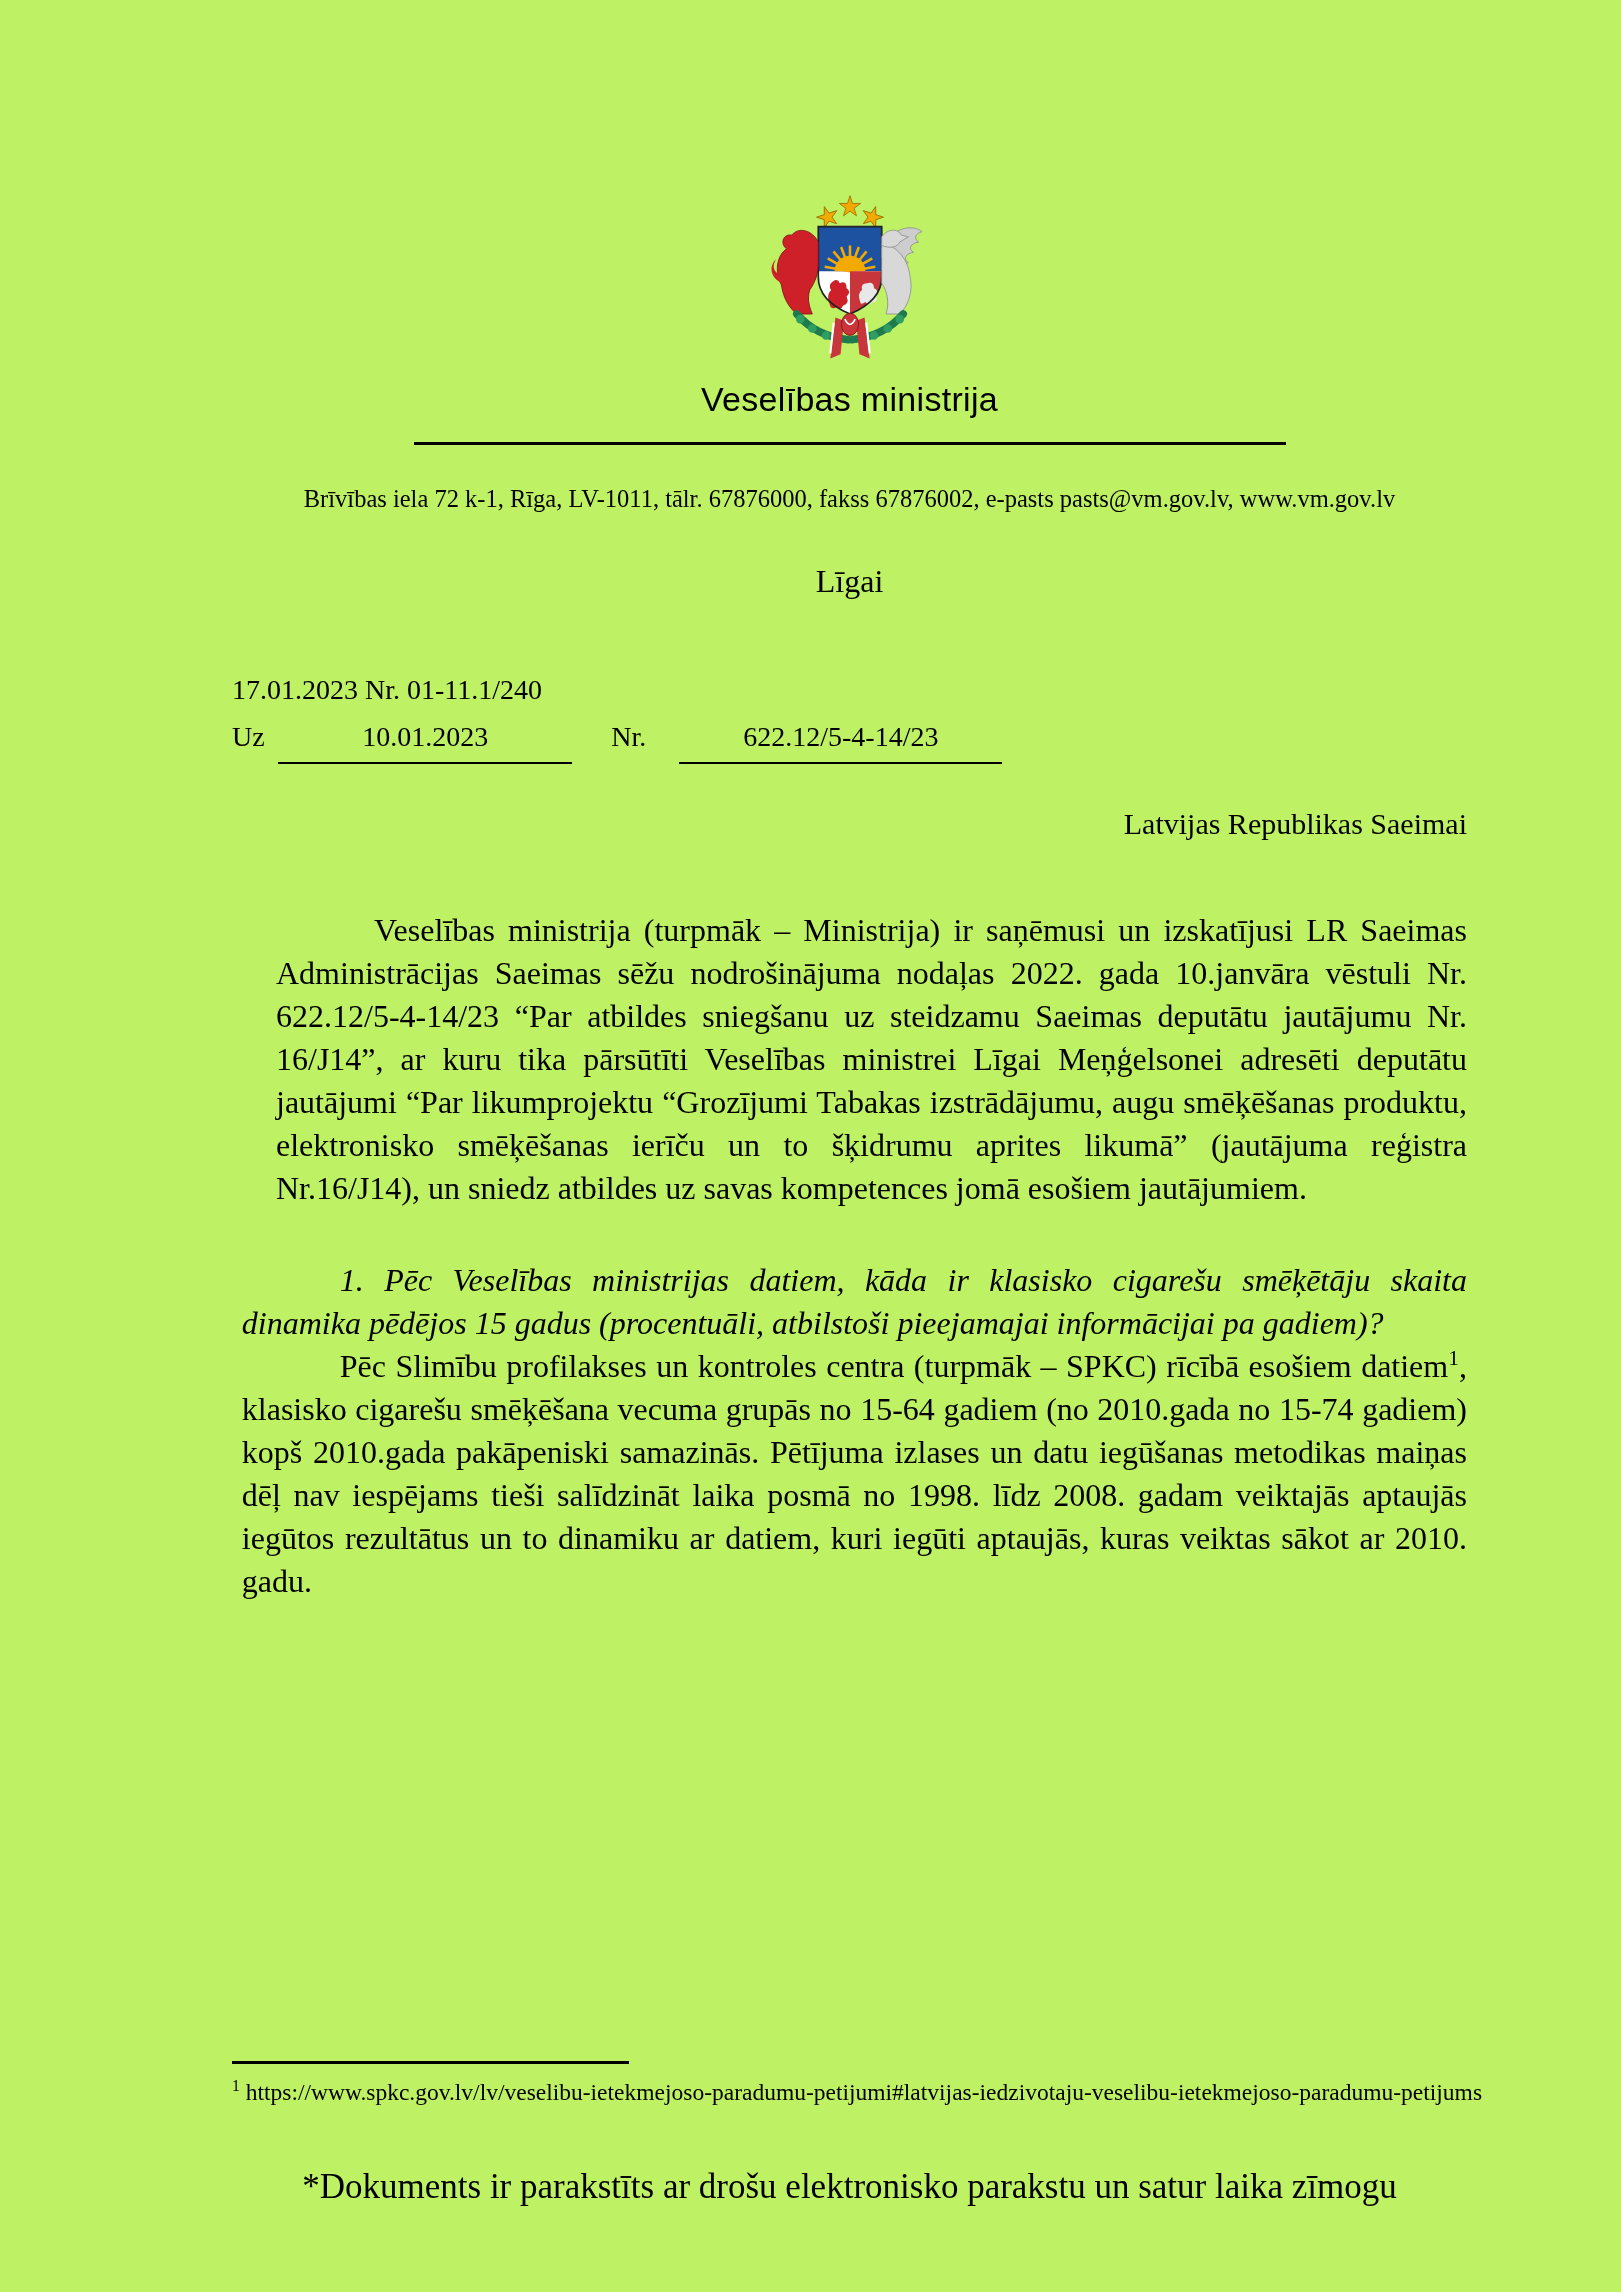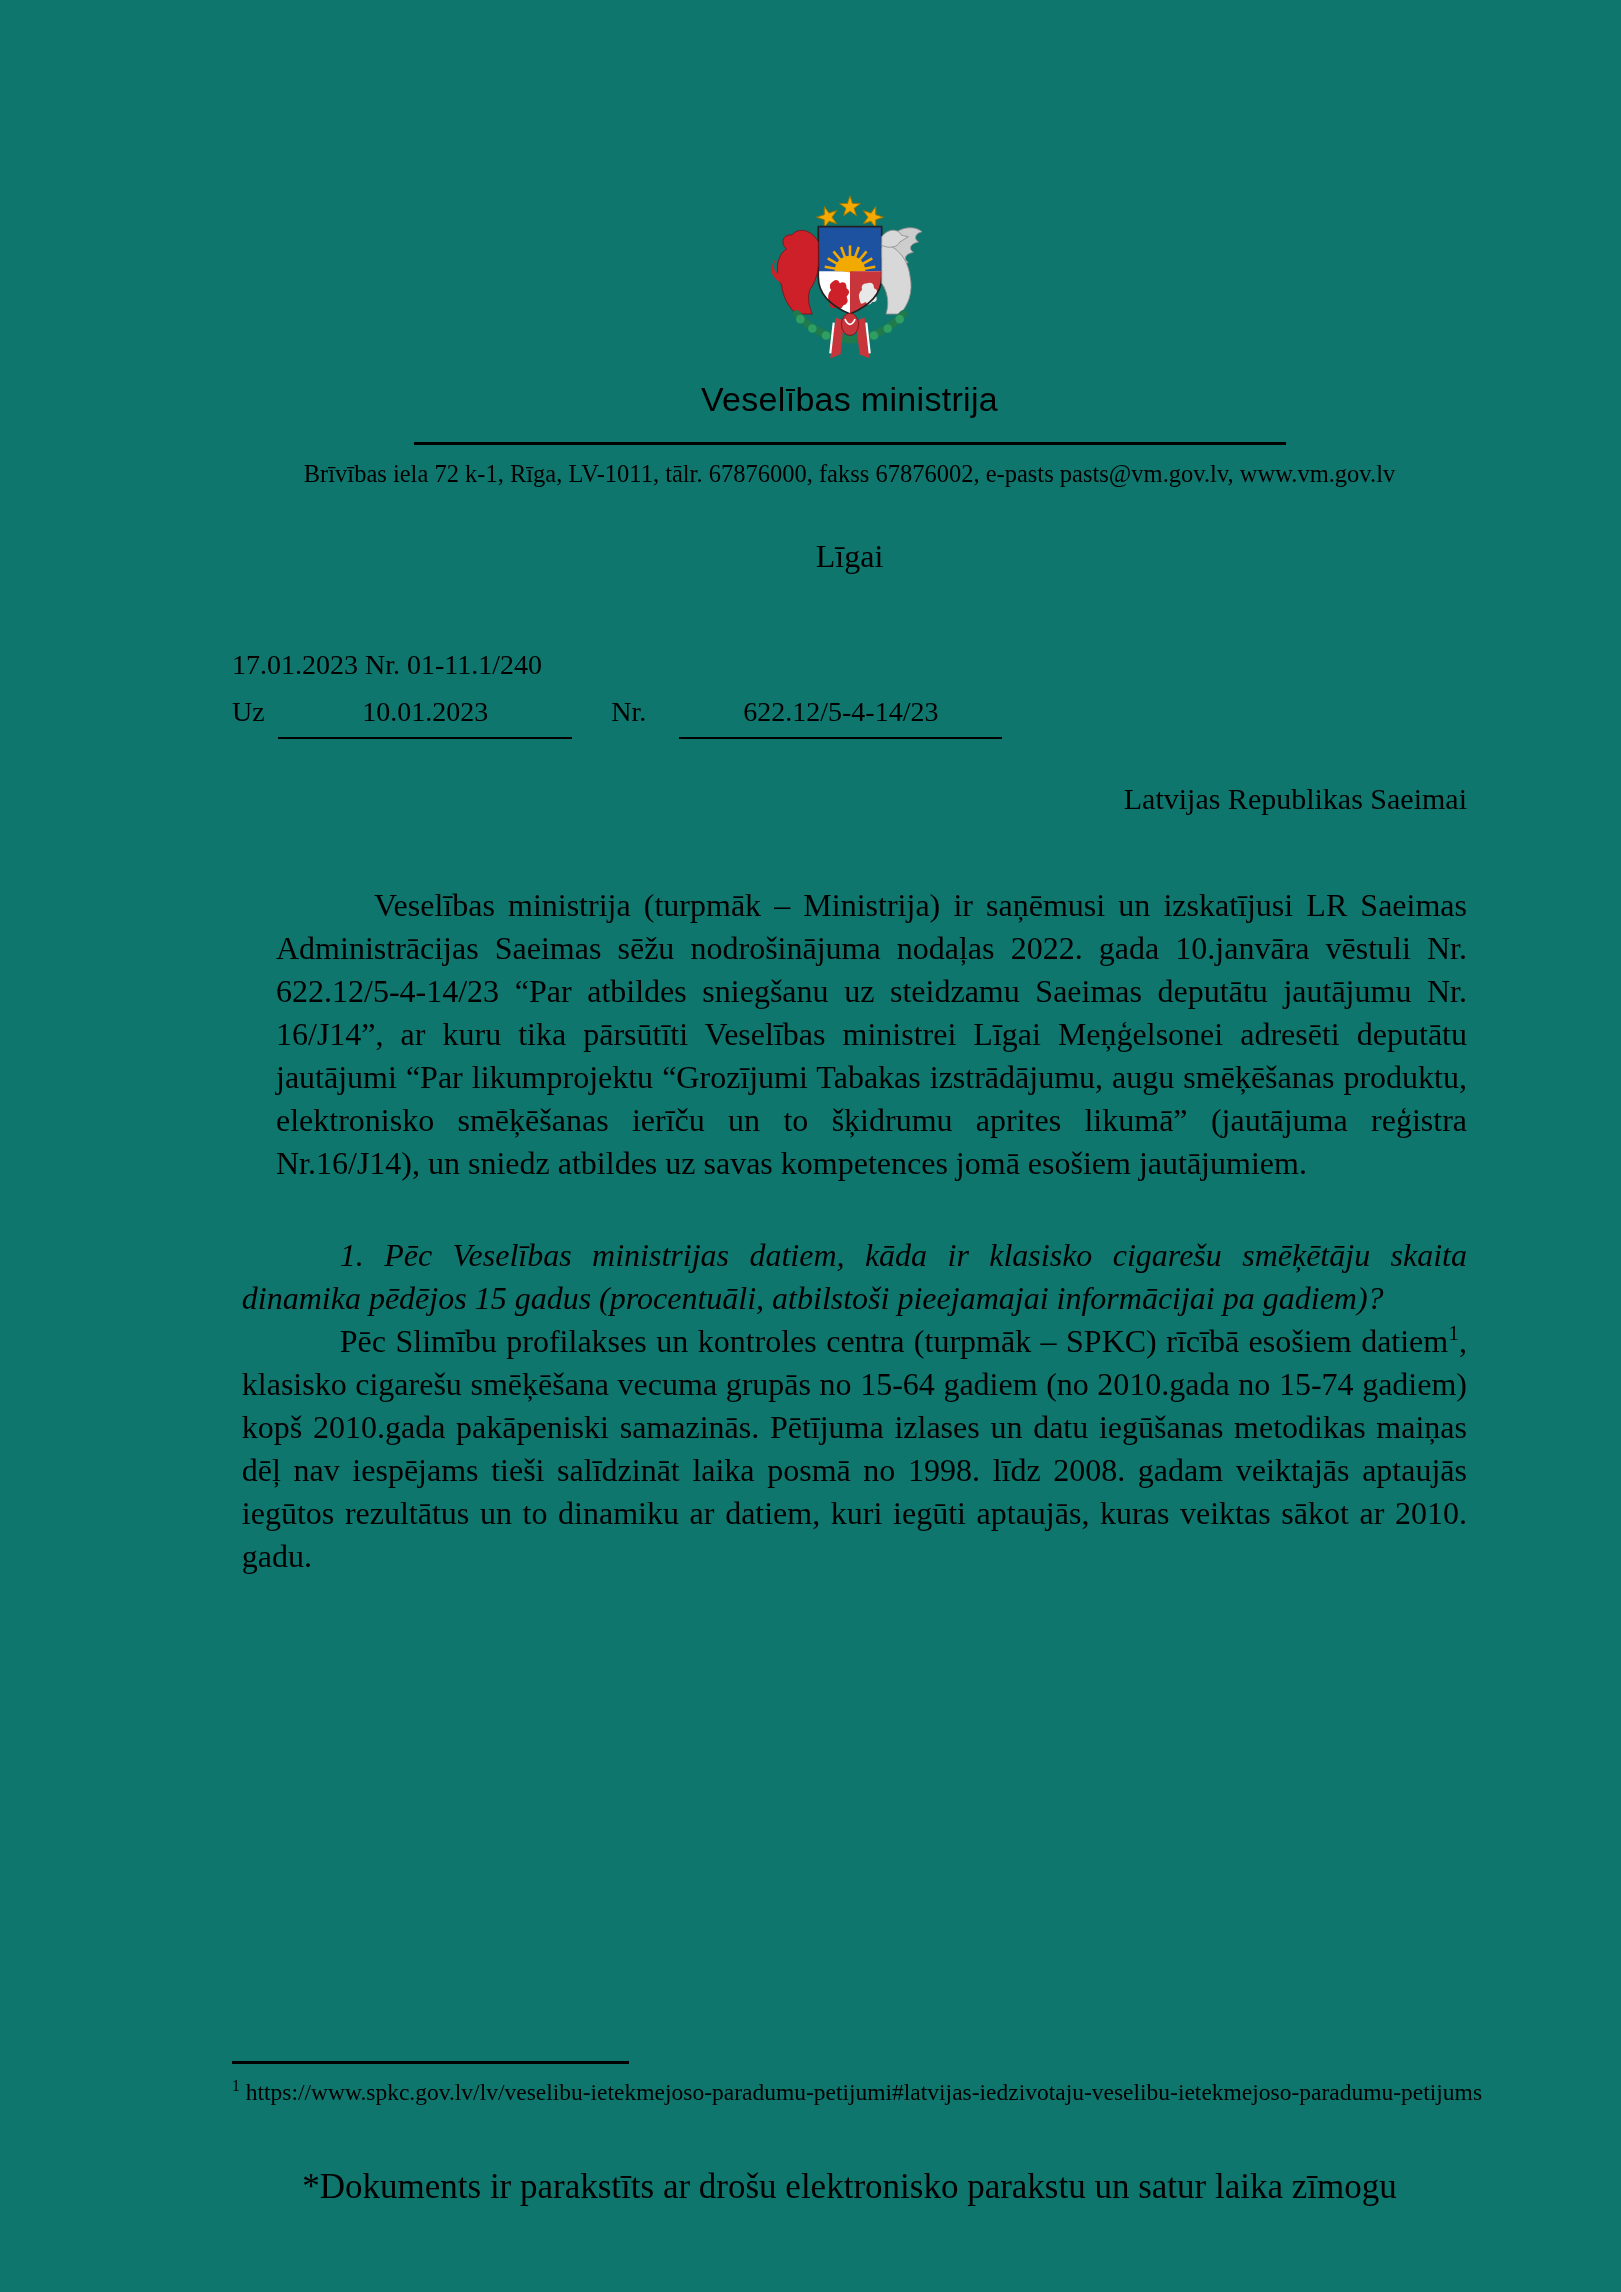--- a/index.html
+++ b/index.html
@@ -1,39 +1,39 @@
 <!DOCTYPE html>
 <html><head>
 <meta charset="utf-8">
 <style>
   * { margin:0; padding:0; box-sizing:border-box; }
   html, body { background:#ffffff; }
   .page {
     position:relative;
     width:1621px; height:2293px;
-    background:#0f766e;
+    background:#bef264;
     color:#000;
     font-family:"Liberation Serif", serif;
     padding:0 154px 0 232px;
     overflow:hidden;
   }
   .logo-block { margin-top:194px; text-align:center; }
   .logo-block svg { display:block; margin:0 auto; }
   .ministry {
     font-family:"Liberation Sans", sans-serif;
     font-size:34px; line-height:39px;
     text-align:center; margin-top:5.9px; letter-spacing:0.3px;
   }
   .header-rule {
     width:872px; margin:23.5px auto 0 auto;
     border-top:3.9px solid #000; height:0;
   }
   .contact {
     font-size:24.5px; line-height:29px; text-align:center;
-    margin-top:14px; white-space:nowrap;
+    margin-top:39px; white-space:nowrap;
   }
   .place { font-size:32px; line-height:39px; text-align:center; margin-top:49px; }
   .refblock { margin-top:65px; font-size:28px; line-height:47px; }
   .fill {
     display:inline-block; border-bottom:2.9px solid #000;
     text-align:center; padding-bottom:2px;
   }
   .fill-date { width:294px; margin-left:13.7px; margin-right:39px; }
   .fill-nr { width:323px; margin-left:33px; }
   .addressee { margin-top:39px; font-size:30px; line-height:41px; text-align:right; }

